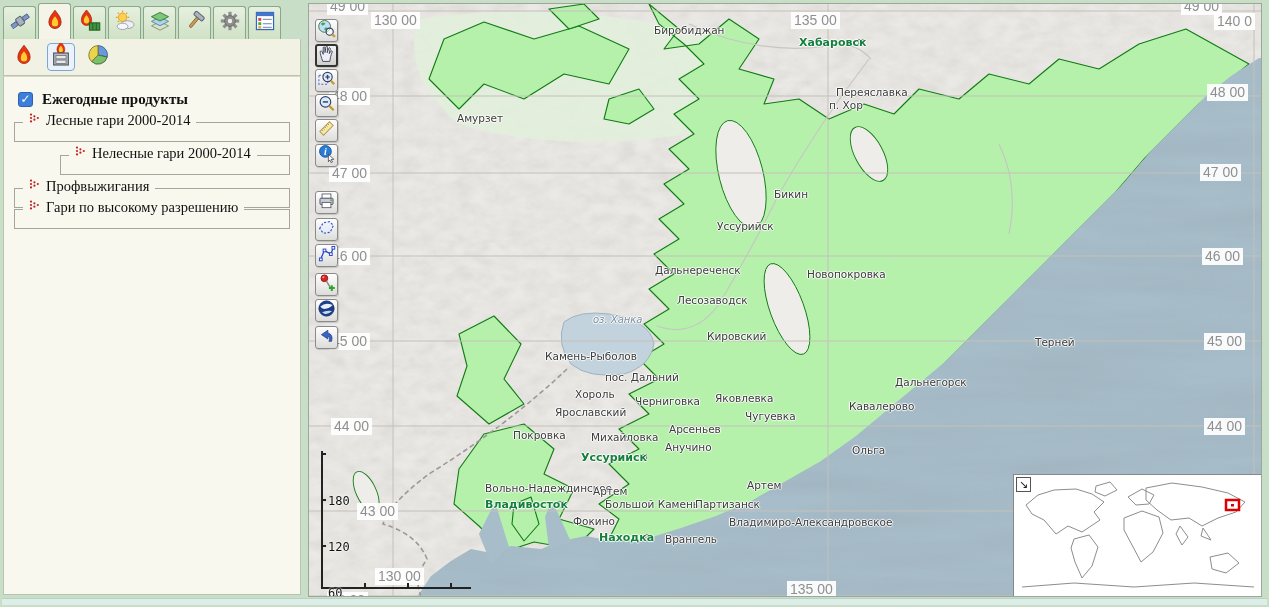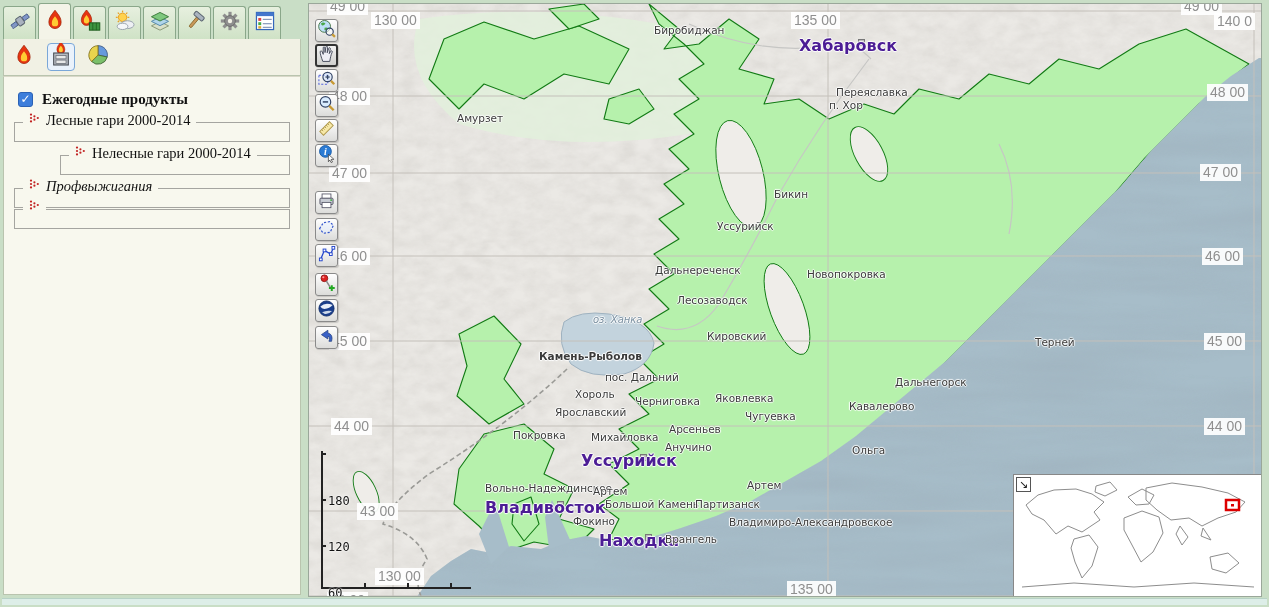--- a/index.html
+++ b/index.html
@@ -35,21 +35,21 @@
   
   #map { position:absolute; left:308px; top:3px; width:954px; height:594px;
     background:#ebe9e5; overflow:hidden; border:1px solid #9aa79a; }
   #map-base { position:absolute; left:0; top:0; }
 
   .grid-label { position:absolute; font-family:"Liberation Sans","DejaVu Sans",sans-serif;
     font-size:14px; color:#8f8f8f; background:rgba(255,255,255,0.92); padding:0 3px;
     line-height:17px; white-space:nowrap; z-index:4; }
   .city-label { position:absolute; font-size:10.5px; color:#3a3a3a; white-space:nowrap; z-index:5;
     text-shadow:-1px 0 1px #fff,1px 0 1px #fff,0 -1px 1px #fff,0 1px 1px #fff; }
-  .city-label.bold { font-weight:bold; font-size:16px; color:#4c1d95; }
+  .city-label.bold { font-weight:bold; font-size:11px; color:#15803d; }
   .city-label.water { font-style:italic; color:#7a8fa0; font-size:10px; }
   .city-marker { position:absolute; width:7px; height:7px; background:#b8b8b8;
     border:1px solid #777; z-index:5; }
 
   #map-tools { position:absolute; left:6px; top:0; z-index:10; }
   .map-tool { position:absolute; left:0; width:23px; height:23px;
     background:linear-gradient(#ffffff,#dcdcda); border:1px solid #8a8a8a; border-radius:3px;
     display:flex; align-items:center; justify-content:center; cursor:pointer;
     box-shadow:1px 1px 1px rgba(0,0,0,0.15); }
   .map-tool.selected { border:2px solid #333; background:linear-gradient(#f2f2f2,#d0d0ce); }
@@ -216,21 +216,21 @@
                   <circle cx="2" cy="5" r="1.1"></circle>
                   <circle cx="2" cy="8.4" r="1.1"></circle>
                   <circle cx="5.4" cy="3.3" r="1.1"></circle>
                   <circle cx="5.4" cy="6.7" r="1.1"></circle>
                   <circle cx="8.8" cy="5" r="1.1"></circle>
                 </g>
               </svg></span>
             <span>Нелесные гари 2000-2014</span>
           </div>
         </div>
-        <div class="group-box" style="margin-bottom: 1px; font-style: italic;">
+        <div class="group-box" style="margin-bottom: 1px;">
           <div class="group-legend">
             <span><svg width="11" height="12" viewBox="0 0 11 12">
                 <g fill="#c22222">
                   <circle cx="2" cy="1.6" r="1.1"></circle>
                   <circle cx="2" cy="5" r="1.1"></circle>
                   <circle cx="2" cy="8.4" r="1.1"></circle>
                   <circle cx="5.4" cy="3.3" r="1.1"></circle>
                   <circle cx="5.4" cy="6.7" r="1.1"></circle>
                   <circle cx="8.8" cy="5" r="1.1"></circle>
                 </g>
@@ -243,20 +243,21 @@
             <span><svg width="11" height="12" viewBox="0 0 11 12">
                 <g fill="#c22222">
                   <circle cx="2" cy="1.6" r="1.1"></circle>
                   <circle cx="2" cy="5" r="1.1"></circle>
                   <circle cx="2" cy="8.4" r="1.1"></circle>
                   <circle cx="5.4" cy="3.3" r="1.1"></circle>
                   <circle cx="5.4" cy="6.7" r="1.1"></circle>
                   <circle cx="8.8" cy="5" r="1.1"></circle>
                 </g>
               </svg></span>
+            <span>Гари по высокому разрешению</span>
           </div>
         </div>
       </div>
   </div>
 </div>
 
 <div id="map">
 
   <svg id="map-base" width="954" height="594" viewBox="0 0 954 594">
     <defs>
@@ -361,21 +362,21 @@
       <span class="city-label" style="left: 520px; top: 95px;">п. Хор</span>
       <span class="city-label" style="left: 148px; top: 108px;">Амурзет</span>
       <span class="city-label" style="left: 465px; top: 184px;">Бикин</span>
       <span class="city-label" style="left: 408px; top: 216px;">Уссурийск</span>
       <span class="city-label" style="left: 346px; top: 260px;">Дальнереченск</span>
       <span class="city-label" style="left: 498px; top: 264px;">Новопокровка</span>
       <span class="city-label" style="left: 368px; top: 290px;">Лесозаводск</span>
       <span class="city-label water" style="left: 284px; top: 310px;">оз. Ханка</span>
       <span class="city-label" style="left: 398px; top: 326px;">Кировский</span>
       <span class="city-label" style="left: 726px; top: 332px;">Терней</span>
-      <span class="city-label" style="left: 230px; top: 346px; font-weight: bold;">Камень-Рыболов</span>
+      <span class="city-label" style="left: 236px; top: 346px;">Камень-Рыболов</span>
       <span class="city-label" style="left: 296px; top: 367px;">пос. Дальний</span>
       <span class="city-label" style="left: 586px; top: 372px;">Дальнегорск</span>
       <span class="city-label" style="left: 266px; top: 384px;">Хороль</span>
       <span class="city-label" style="left: 406px; top: 388px;">Яковлевка</span>
       <span class="city-label" style="left: 326px; top: 391px;">Черниговка</span>
       <span class="city-label" style="left: 540px; top: 396px;">Кавалерово</span>
       <span class="city-label" style="left: 246px; top: 402px;">Ярославский</span>
       <span class="city-label" style="left: 436px; top: 406px;">Чугуевка</span>
       <span class="city-label" style="left: 360px; top: 419px;">Арсеньев</span>
       <span class="city-label" style="left: 204px; top: 425px;">Покровка</span>

